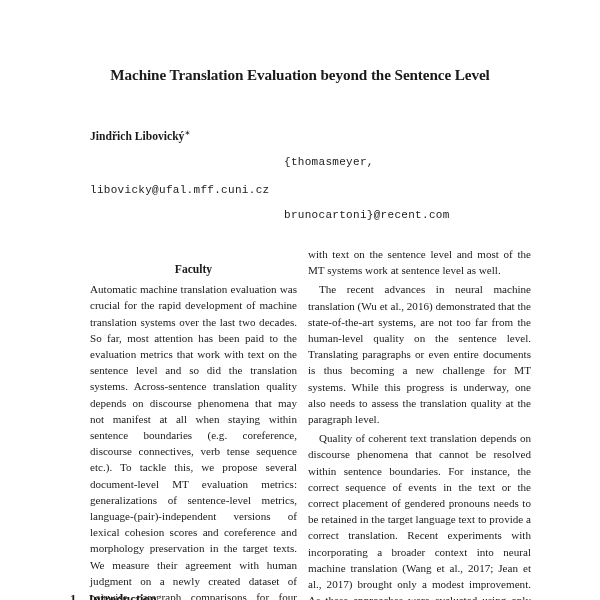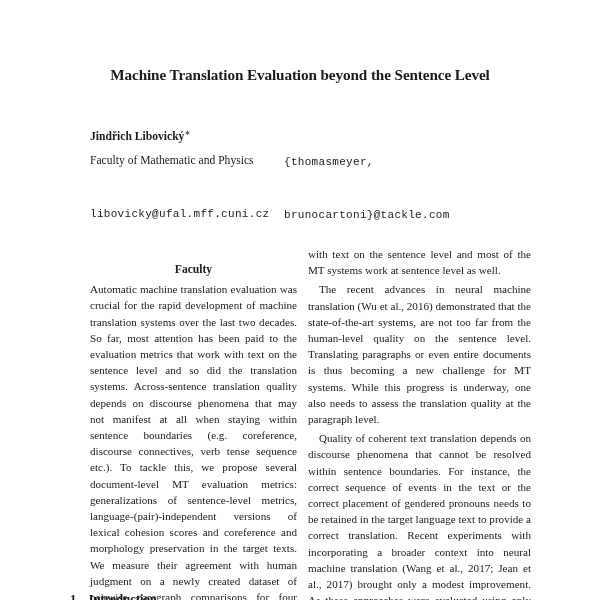--- a/index.html
+++ b/index.html
@@ -21,27 +21,26 @@
   .col p.indent { text-indent: 11px; margin-top: 3px; }
   .intro { position: absolute; left: 70px; top: 592px; font-weight: bold; font-size: 12.5px; white-space: pre; }
 </style>
 </head>
 <body>
 
 <div class="title">Machine Translation Evaluation beyond the Sentence Level</div>
 
 <div class="author a1">
   <div><span class="name">Jindřich Libovický</span><sup style="font-size:7px">∗</sup></div>
-  <div>Faculty of Mathematic and Physics</div>
   <div class="mono">libovicky@ufal.mff.cuni.cz</div>
 </div>
 
 <div class="author a2">
   <div class="mono">{thomasmeyer,</div>
-  <div class="mono">brunocartoni}@tackle.com</div>
+  <div class="mono">brunocartoni}@recent.com</div>
 </div>
 
 <div class="col left">
   <div class="abs-title">Faculty</div>
   <p>Automatic machine translation evaluation was crucial for the rapid development of machine translation systems over the last two decades. So far, most attention has been paid to the evaluation metrics that work with text on the sentence level and so did the translation systems. Across-sentence translation quality depends on discourse phenomena that may not manifest at all when staying within sentence boundaries (e.g. coreference, discourse connectives, verb tense sequence etc.). To tackle this, we propose several document-level MT evaluation metrics: generalizations of sentence-level metrics, language-(pair)-independent versions of lexical cohesion scores and coreference and morphology preservation in the target texts. We measure their agreement with human judgment on a newly created dataset of pairwise paragraph comparisons for four language pairs.</p>
 </div>
 
 <div class="intro"><span>1</span>    <span>Introduction</span></div>
 
 <div class="col right">

